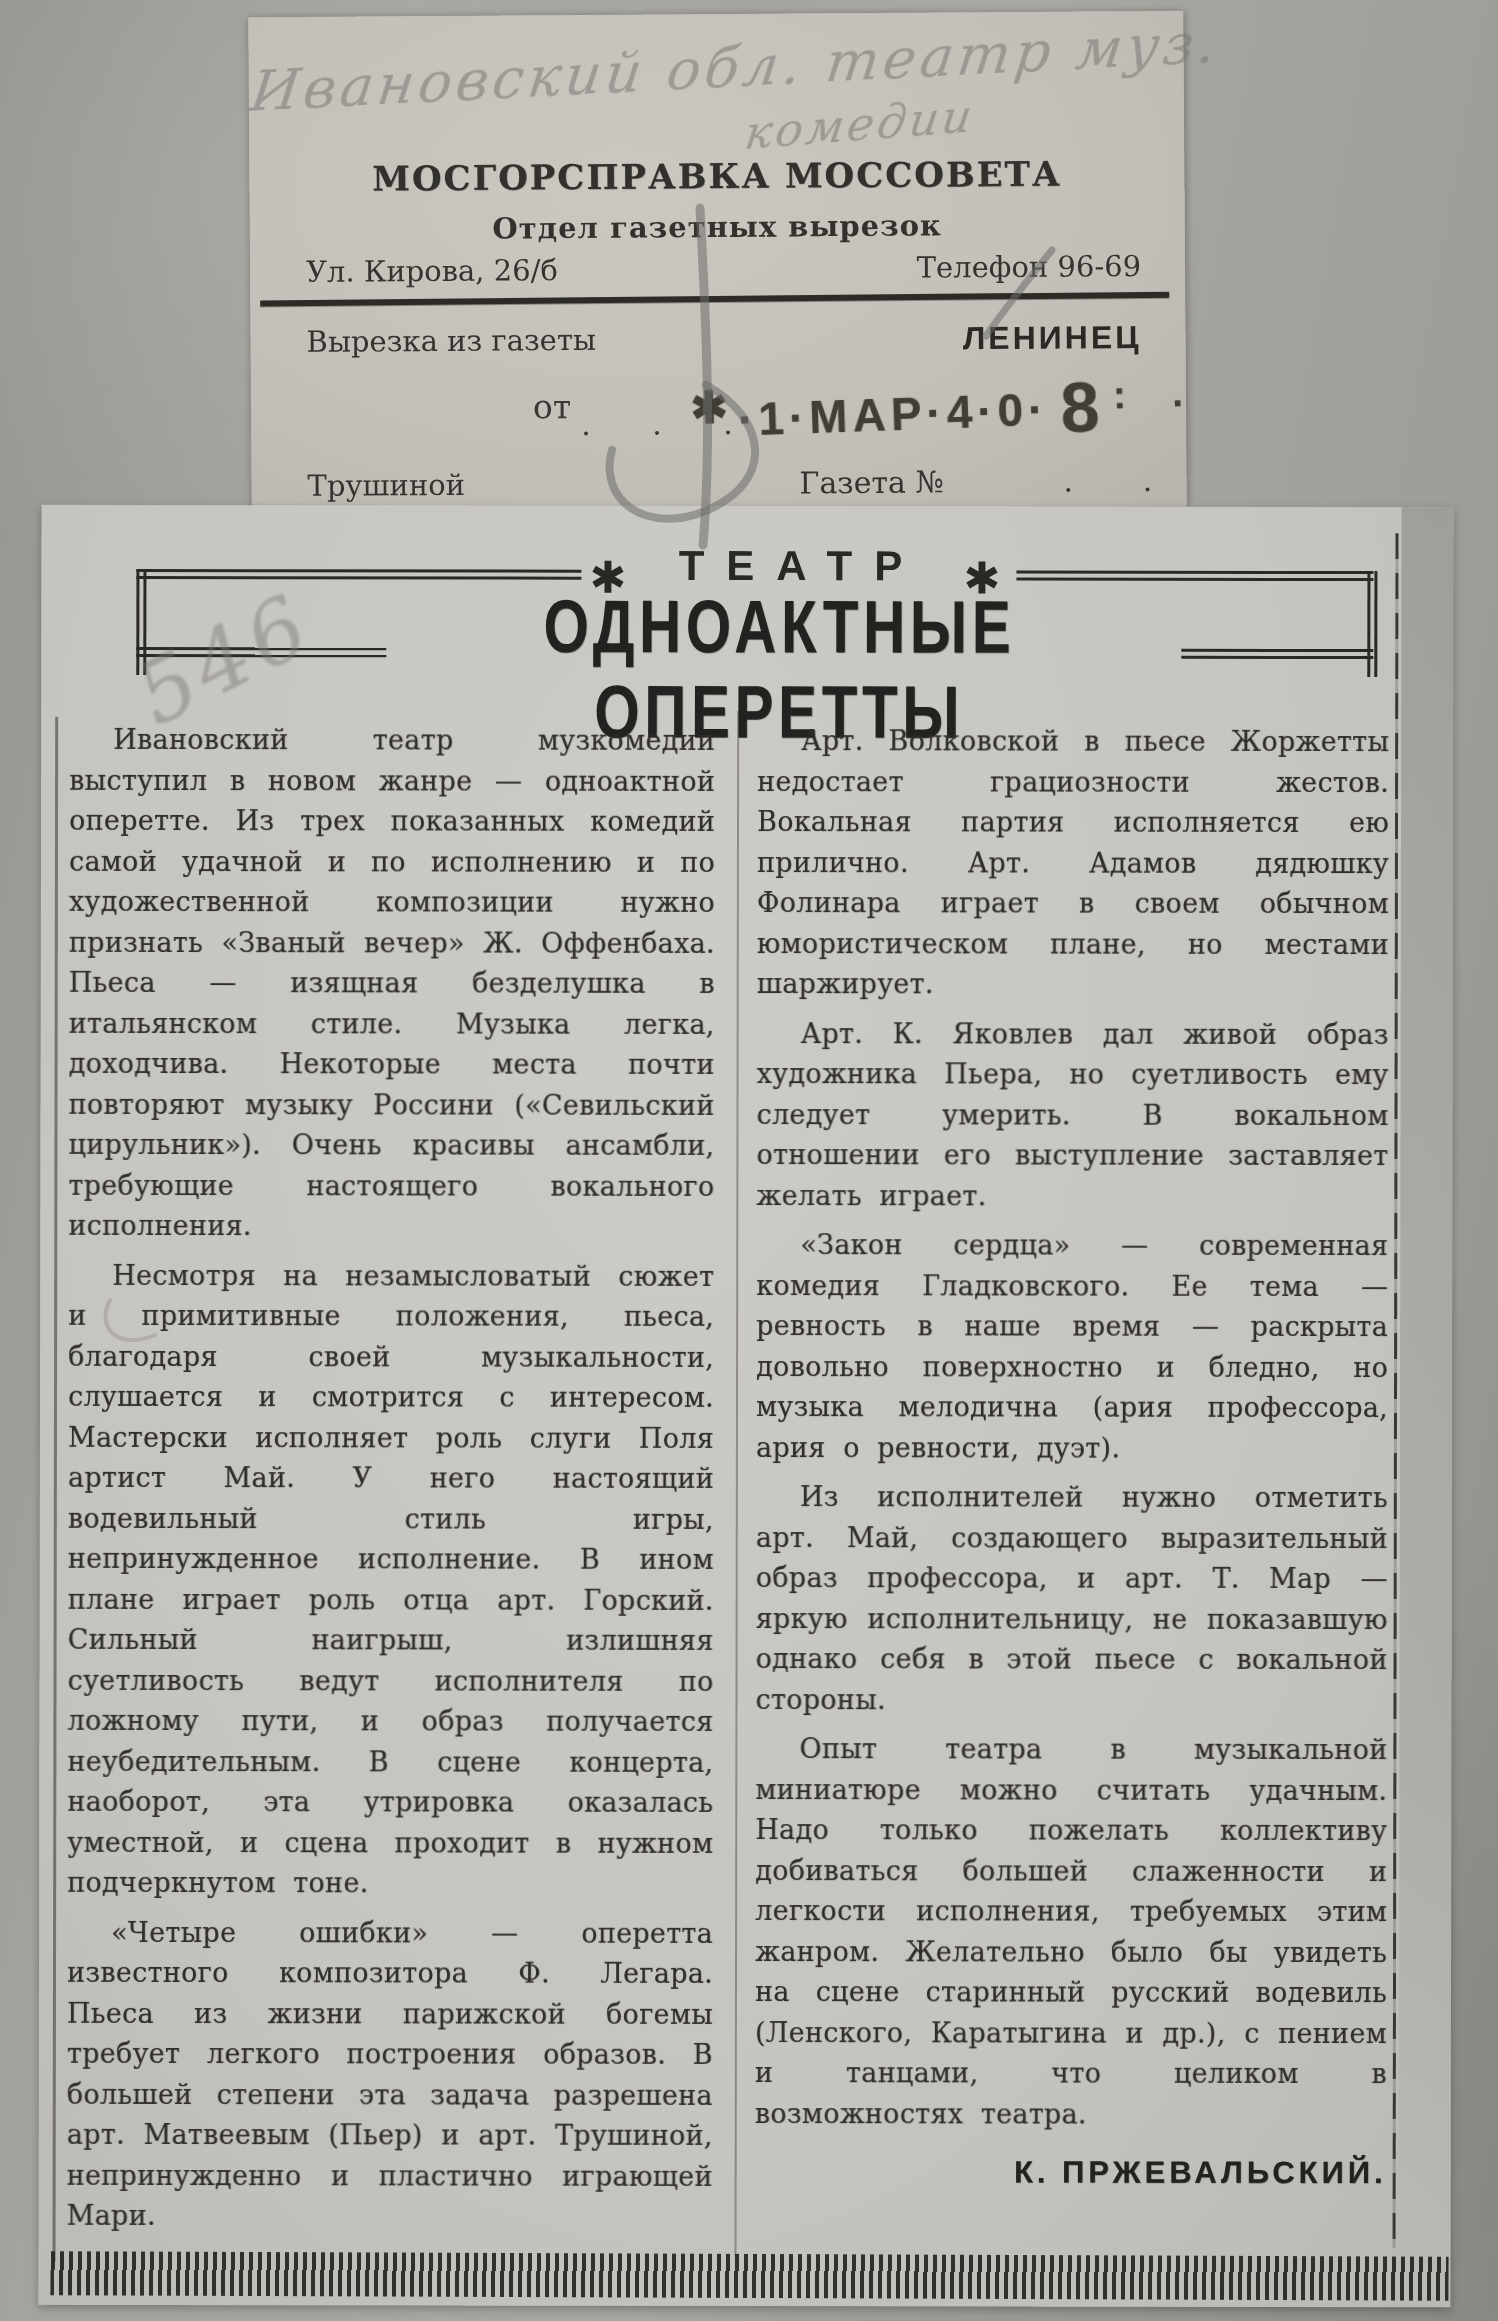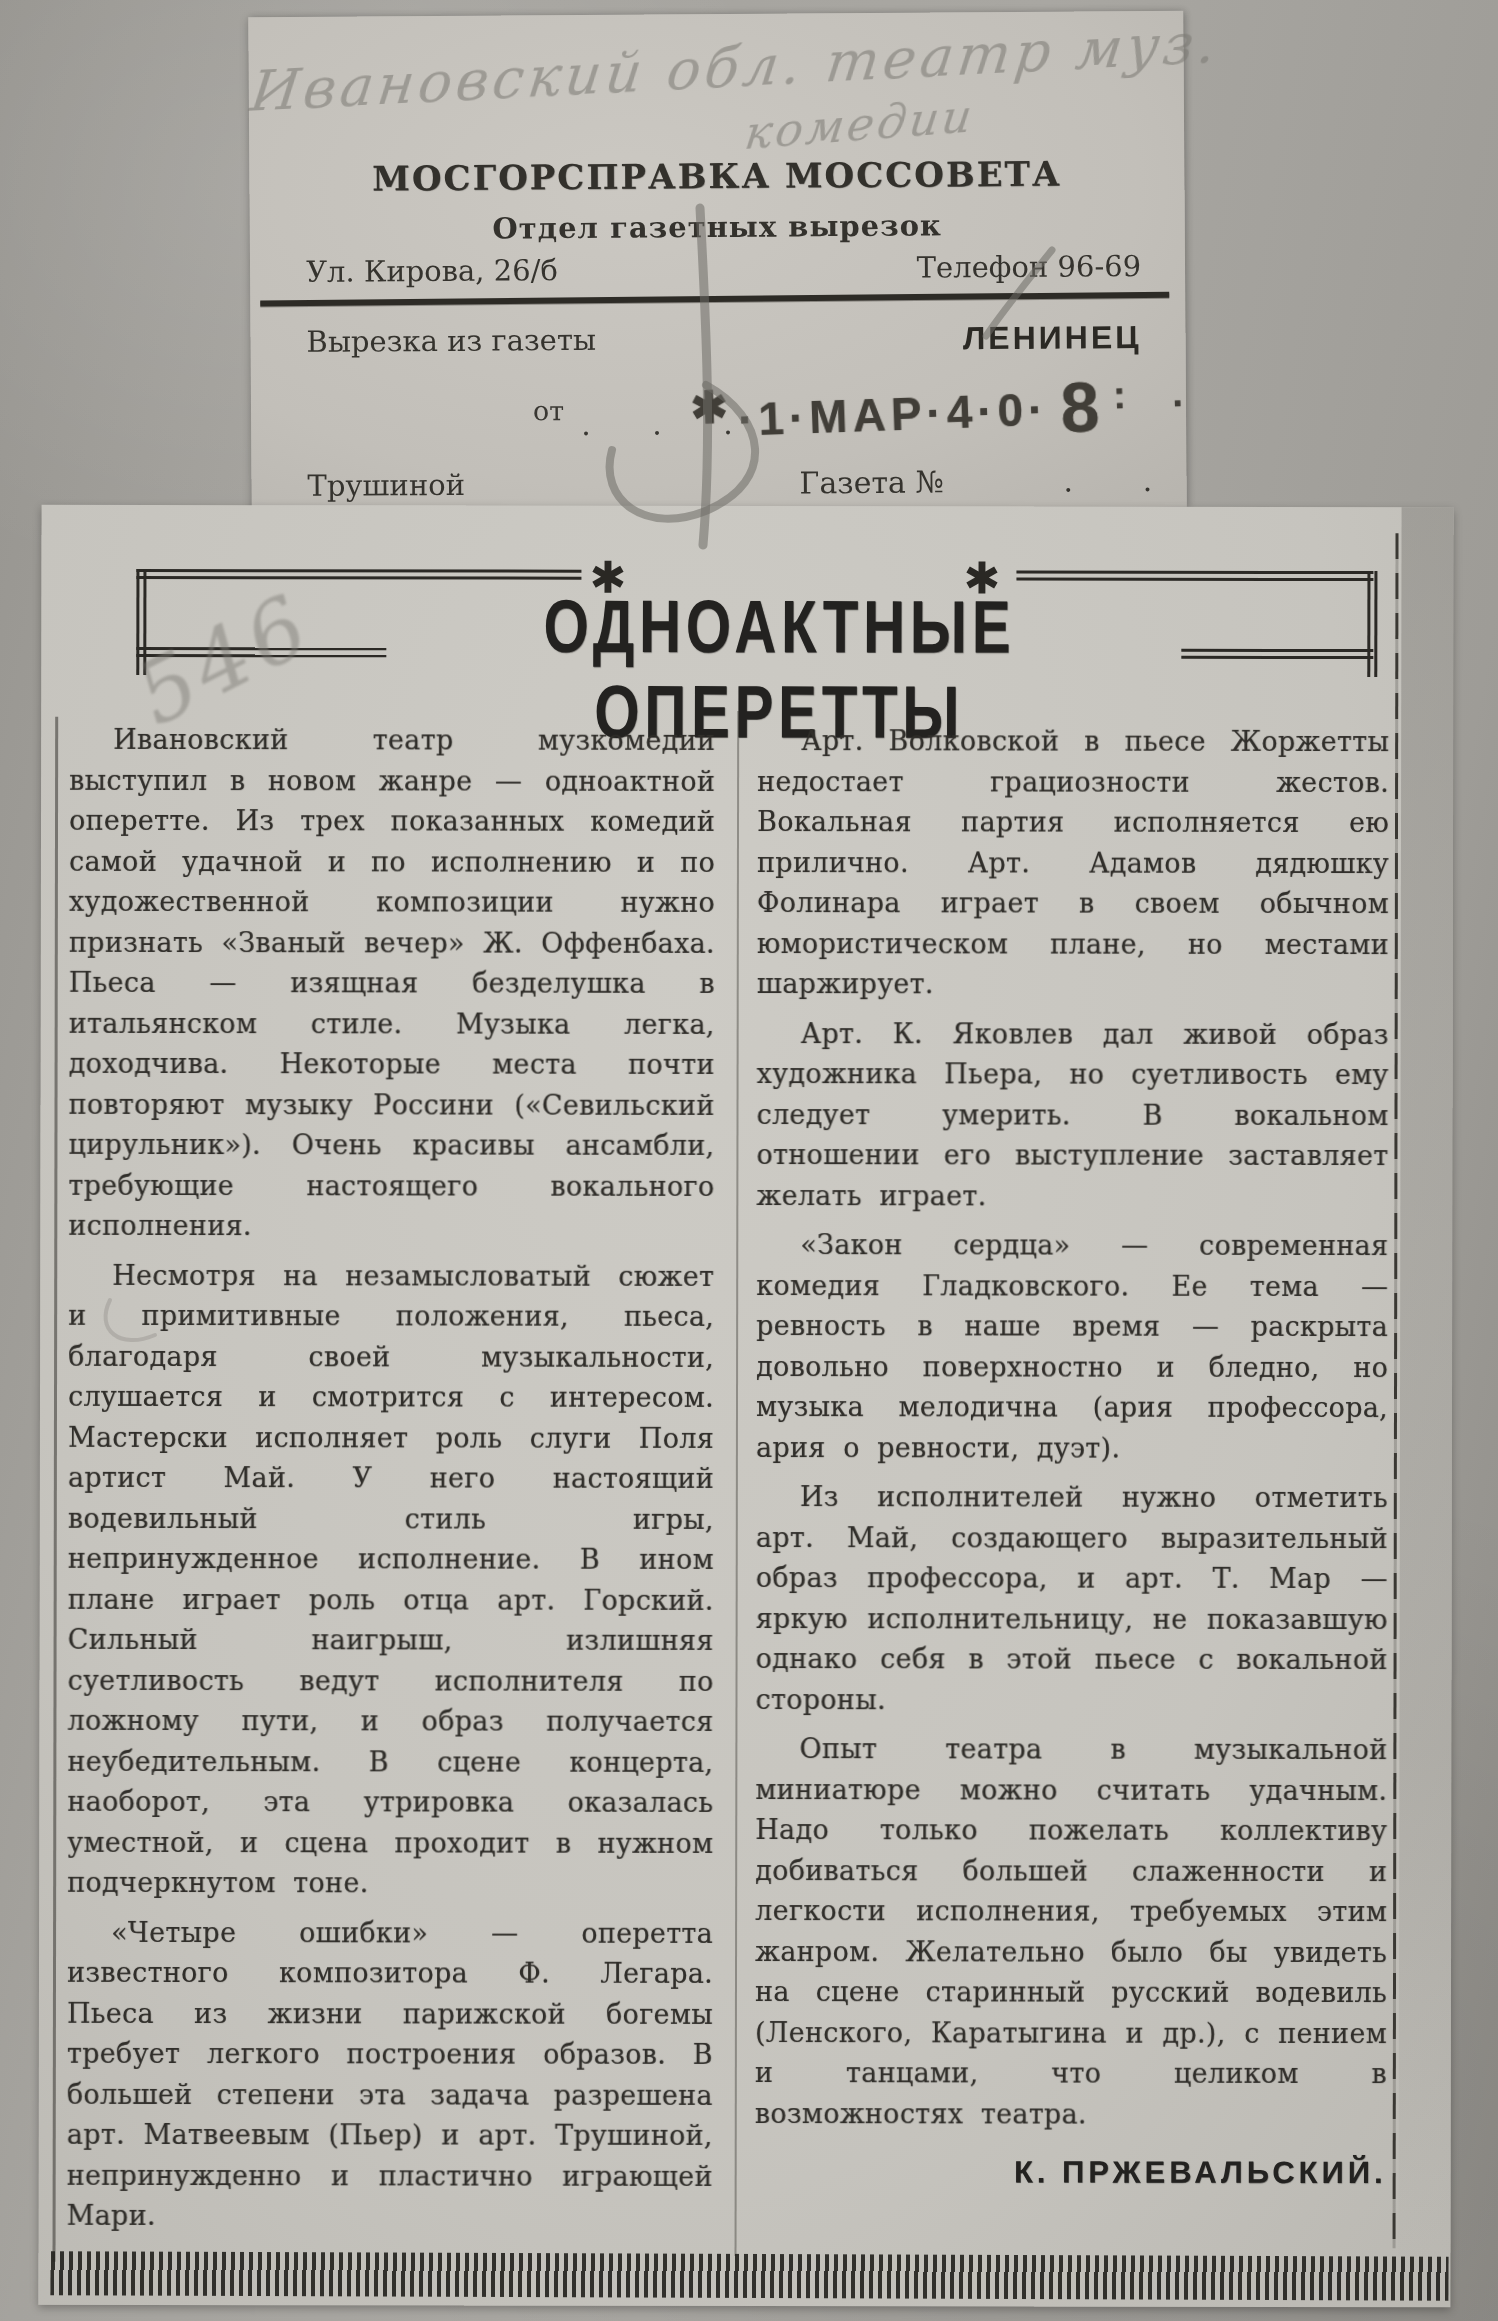--- a/index.html
+++ b/index.html
@@ -31,21 +31,21 @@
        text-shadow:.5px .5px .8px rgba(40,38,34,.55);}
   .dept{position:absolute;left:0;right:0;top:196px;text-align:center;
         font-size:29px;font-weight:bold;letter-spacing:1px;color:#34322d;}
   .slip-row{position:absolute;left:56px;right:44px;display:flex;justify-content:space-between;
         font-size:29px;color:#35332e;}
   .row-addr{top:238px;}
   .row-clip{top:308px;}
   .slip-rule{position:absolute;left:10px;right:16px;top:282px;height:6px;background:#2d2b26;
         box-shadow:0 1px 0 rgba(45,43,38,.4);transform:rotate(-.15deg);}
   .lenineс{font-family:"Liberation Sans", sans-serif;font-weight:bold;font-size:32px;letter-spacing:3px;color:#2b2924;}
-  .from-label{position:absolute;left:282px;top:380px;font-size:27px;color:#3a3833;}
+  .from-label{position:absolute;left:282px;top:372px;font-size:33px;color:#3a3833;}
   .from-dots{position:absolute;left:330px;top:392px;font-size:30px;letter-spacing:26px;color:#3a3833;}
   .stamp{
     position:absolute;left:440px;top:360px;white-space:nowrap;
     font-family:"Liberation Sans", sans-serif;font-weight:bold;color:#413e38;
     transform:rotate(-1.6deg);filter:blur(.3px);
     text-shadow:0 0 1px rgba(60,57,50,.7);
   }
   .stamp .star{font-size:44px;vertical-align:14px;margin-right:10px;}
   .stamp .date{font-size:46px;letter-spacing:5px;}
   .stamp .big8{font-size:70px;letter-spacing:0;vertical-align:-8px;margin-left:12px;}
@@ -139,20 +139,21 @@
 <div class="article">
 
   <div class="drule" style="left:95px;top:64px;width:445px;"></div>
   <div class="drule" style="left:975px;top:64px;width:357px;"></div>
   <div class="dvert" style="left:95px;top:64px;height:106px;"></div>
   <div class="dvert" style="left:1326px;top:64px;height:106px;"></div>
   <div class="drule" style="left:95px;top:142px;width:250px;"></div>
   <div class="drule" style="left:1140px;top:142px;width:192px;"></div>
   <span class="tstar" style="left:548px;">✱</span>
   <span class="tstar" style="left:922px;">✱</span>
+  <div class="section-label">ТЕАТР</div>
   <div class="big-title">
     <span>ОДНОАКТНЫЕ ОПЕРЕТТЫ</span>
   </div>
   <div class="pencil-546">546</div>
 
   <div class="col col-left">
       <p class="par">Ивановский театр музкомедии выступил в новом жанре — одноактной оперетте. Из трех показанных комедий самой удачной и по исполнению и по художественной композиции нужно признать «Званый вечер» Ж. Оффенбаха. Пьеса — изящная безделушка в итальянском стиле. Музыка легка, доходчива. Некоторые места почти повторяют музыку Россини («Севильский цирульник»). Очень красивы ансамбли, требующие настоящего вокального исполнения.</p>
       <p class="par">Несмотря на незамысловатый сюжет и примитивные положения, пьеса, благодаря своей музыкальности, слушается и смотрится с интересом. Мастерски исполняет роль слуги Поля артист Май. У него настоящий водевильный стиль игры, непринужденное исполнение. В ином плане играет роль отца арт. Горский. Сильный наигрыш, излишняя суетливость ведут исполнителя по ложному пути, и образ получается неубедительным. В сцене концерта, наоборот, эта утрировка оказалась уместной, и сцена проходит в нужном подчеркнутом тоне.</p>
       <p class="par">«Четыре ошибки» — оперетта известного композитора Ф. Легара. Пьеса из жизни парижской богемы требует легкого построения образов. В большей степени эта задача разрешена арт. Матвеевым (Пьер) и арт. Трушиной, непринужденно и пластично играющей Мари.</p>
     </div>

